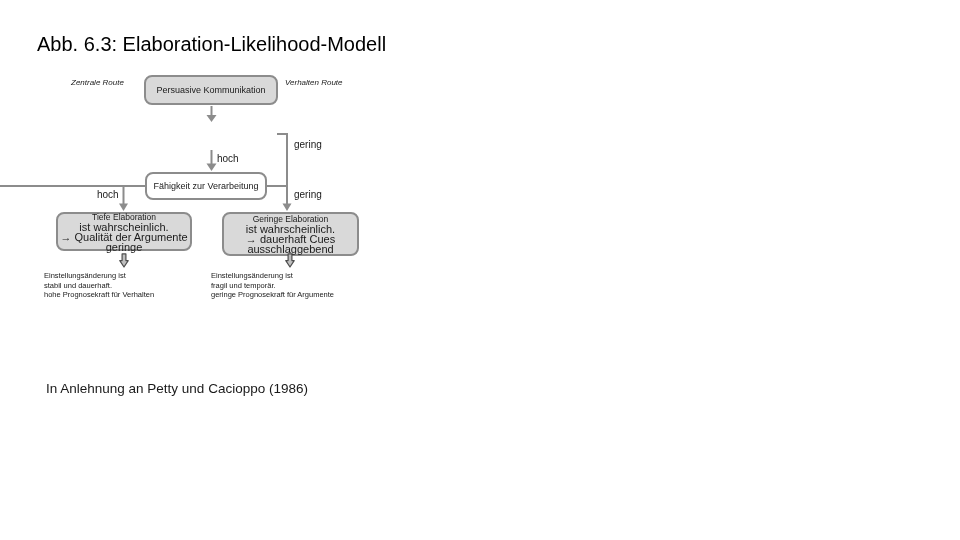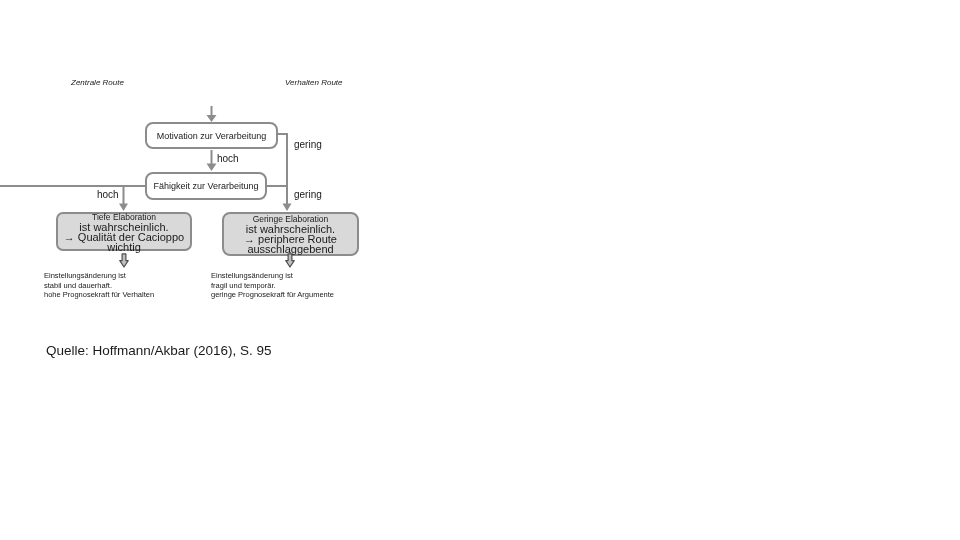--- a/index.html
+++ b/index.html
@@ -31,21 +31,21 @@
   }
   .node.gray  { background: var(--box-fill, #d9d9d9); }
   .node.white { background: #ffffff; }
   .node .l1 { font-size: 9px; }
   .node .s1 { font-size: 8.5px; }
   .node .s2 { font-size: 11px; }
 
   .node-persuasive { left: 144px; top: 75px;  width: 134px; height: 30px; }
   .node-motivation { left: 145px; top: 122px; width: 133px; height: 27px; }
   .node-faehigkeit { left: 145px; top: 172px; width: 122px; height: 28px; }
-  .node-tiefe      { left: 56px;  top: 212px; width: 136px; height: 39px; border-radius: 7px; }
+  .node-tiefe      { left: 56px;  top: 212px; width: 136px; height: 39px; }
   .node-geringe    { left: 222px; top: 212px; width: 137px; height: 44px; }
 
   .route-label {
     position: absolute; top: 78px;
     font-size: 8px; font-style: italic; color: var(--text, #1a1a1a);
     white-space: nowrap;
   }
   .route-left  { left: 71px; }
   .route-right { left: 285px; }
 
@@ -75,20 +75,21 @@
     font-size: 13.5px; color: #1a1a1a; white-space: nowrap; margin: 0;
   }
   .source-1 { top: 343px; }
   .source-2 { top: 381px; }
 </style>
 </head>
 <body>
 
 <div class="slide">
 
+  <h1 class="slide-title">Abb. 6.3: Elaboration-Likelihood-Modell</h1>
 
   <svg class="connectors" viewBox="0 0 960 540" xmlns="http://www.w3.org/2000/svg">
     <g stroke="#8c8c8c" stroke-width="2" fill="none">
 
       <line x1="211.5" y1="106" x2="211.5" y2="116"></line>
 
       <polyline points="277,134 287,134 287,204"></polyline>
 
       <line x1="211.5" y1="150" x2="211.5" y2="164"></line>
 
@@ -100,39 +101,39 @@
       <polygon points="206.5,115 216.5,115 211.5,122"></polygon>
       <polygon points="282.5,203.5 291.5,203.5 287,211"></polygon>
       <polygon points="206.5,163.5 216.5,163.5 211.5,171"></polygon>
       <polygon points="119,203.5 128,203.5 123.5,211"></polygon>
     </g>
   </svg>
 
   <span class="route-label route-left">Zentrale Route</span>
   <span class="route-label route-right">Verhalten Route</span>
 
+  <div class="node gray node-persuasive">
+    <span class="l1">Persuasive Kommunikation</span>
+  </div>
 
-  <div class="node white node-motivation">
-    <span class="l1">Motivation zur Verarbeitung</span>
-  </div>
 
   <div class="node white node-faehigkeit">
     <span class="l1">Fähigkeit zur Verarbeitung</span>
   </div>
 
   <div class="node gray node-tiefe">
     <span class="s1">Tiefe Elaboration</span>
     <span class="s2">ist wahrscheinlich.</span>
-    <span class="s2">→ Qualität der Cacioppo wichtig</span>
+    <span class="s2">→ Qualität der Argumente geringe</span>
   </div>
 
   <div class="node gray node-geringe">
     <span class="s1">Geringe Elaboration</span>
     <span class="s2">ist wahrscheinlich.</span>
-    <span class="s2">→ periphere Route ausschlaggebend</span>
+    <span class="s2">→ dauerhaft Cues ausschlaggebend</span>
   </div>
 
   <span class="edge-label edge-hoch1">hoch</span>
   <span class="edge-label edge-gering1">gering</span>
   <span class="edge-label edge-hoch2">hoch</span>
   <span class="edge-label edge-gering2">gering</span>
 
   <svg class="hollow-arrow hollow-arrow-left" viewBox="0 0 10 15" xmlns="http://www.w3.org/2000/svg">
     <path d="M3.1,0.9 L6.9,0.9 L6.9,7.6 L9.2,7.6 L5,14 L0.8,7.6 L3.1,7.6 Z" fill="#bfbfbf" stroke="#4d4d4d" stroke-width="1.2" stroke-linejoin="round"></path>
   </svg>
@@ -144,15 +145,15 @@
     <div>Einstellungsänderung ist</div>
     <div>stabil und dauerhaft.</div>
     <div>hohe Prognosekraft für Verhalten</div>
   </div>
   <div class="outcome outcome-right">
     <div>Einstellungsänderung ist</div>
     <div>fragil und temporär.</div>
     <div>geringe Prognosekraft für Argumente</div>
   </div>
 
-  <p class="source-line source-1">Quelle: Hoffmann/Akbar (2016), S. 95</p>
+  <p class="source-line source-2">In Anlehnung an Petty und Cacioppo (1986)</p>
 
 </div>
 
 </body></html>

